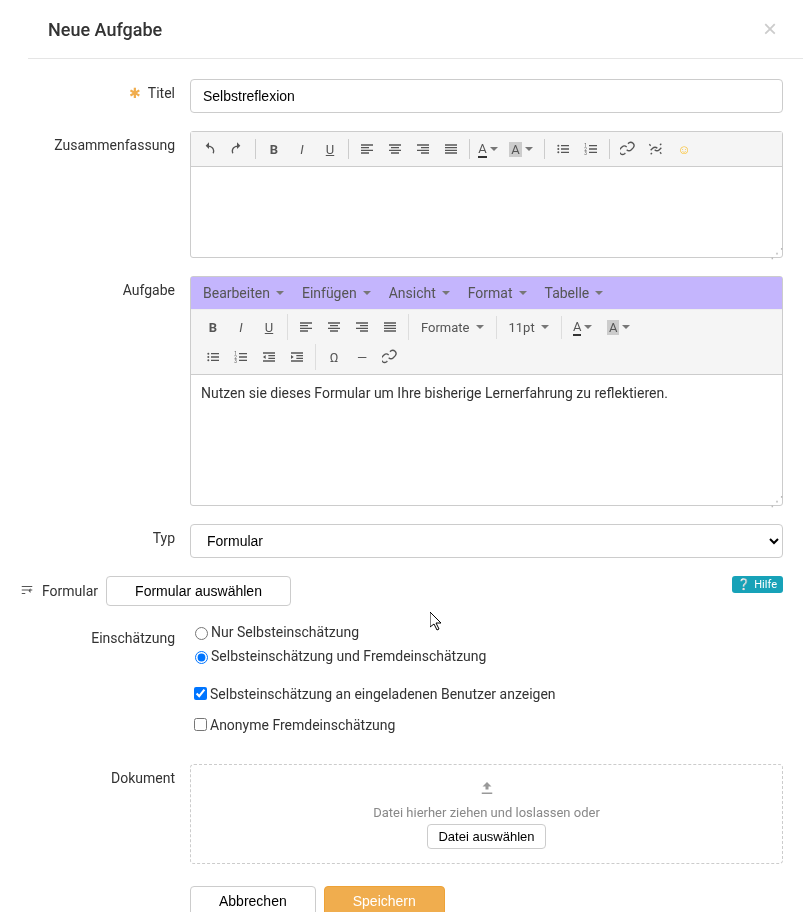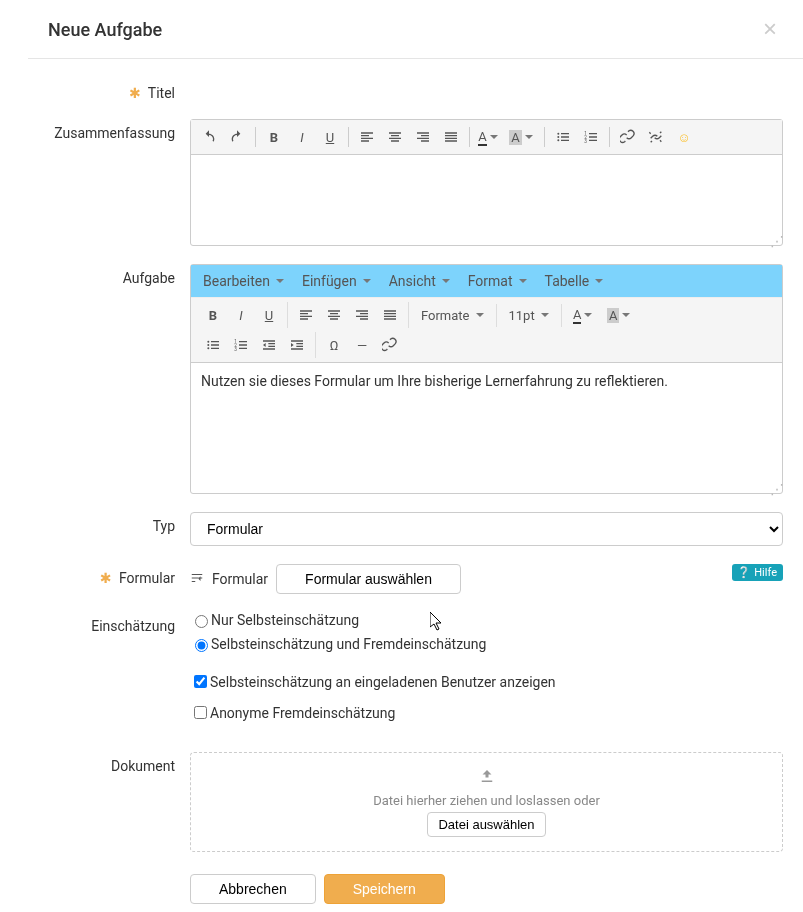--- a/index.html
+++ b/index.html
@@ -108,21 +108,21 @@
     position: relative;
   }
   .resize-handle {
     position: absolute;
     bottom: 2px; right: 2px;
     width: 10px; height: 10px;
     cursor: se-resize;
     color: #bbb;
   }
   .tinymce-menubar {
-    background: #7dd3fc;
+    background: #c4b5fd;
     border-bottom: 1px solid #eee;
     padding: 2px 4px;
     display: flex;
     gap: 2px;
   }
   .menu-item {
     padding: 6px 8px;
     cursor: pointer;
     border-radius: 2px;
     font-size: 14px;
@@ -260,20 +260,23 @@
     <button class="close-btn">×</button>
   </div>
 
   <div class="modal-body">
 
     <div class="form-row">
       <div class="form-label">
         <span class="required-star">✱</span>
         <span>Titel</span>
       </div>
+      <div class="form-control-wrap">
+        <input type="text" class="text-input" value="Selbstreflexion" style="">
+      </div>
     </div>
 
     <div class="form-row">
       <div class="form-label">Zusammenfassung</div>
       <div class="form-control-wrap">
         <div class="editor">
           <div class="toolbar1">
             <span class="tb-btn">
                 <svg viewBox="0 0 24 24">
                   <path d="M12 5V2L7 7l5 5V9c3.3 0 6 2.7 6 6 0 1-.3 2-.7 2.8l1.5 1.5C19.5 18 20 16.6 20 15c0-4.4-3.6-8-8-8z"></path>
@@ -496,24 +499,20 @@
     <div class="form-row">
       <div class="form-label">Typ</div>
       <div class="form-control-wrap">
         <select class="select">
           <option>Formular</option>
         </select>
       </div>
     </div>
 
     <div class="form-row">
-      <div class="form-label">
-        <span class="required-star">✱</span>
-        <span>Formular</span>
-      </div>
       <div class="form-control-wrap">
         <div class="inline-controls">
           <span class="icon-prefix">
             <svg width="14" height="14" viewBox="0 0 24 24" fill="currentColor">
                 <path d="M3 17h6v2H3zm0-6h12v2H3zm0-6h18v2H3zm15 10v-2h3v-2h-3V9l-4 4 4 4z"></path>
               </svg>
           </span>
           <span>Formular</span>
           <button class="btn">Formular auswählen</button>
         </div>

